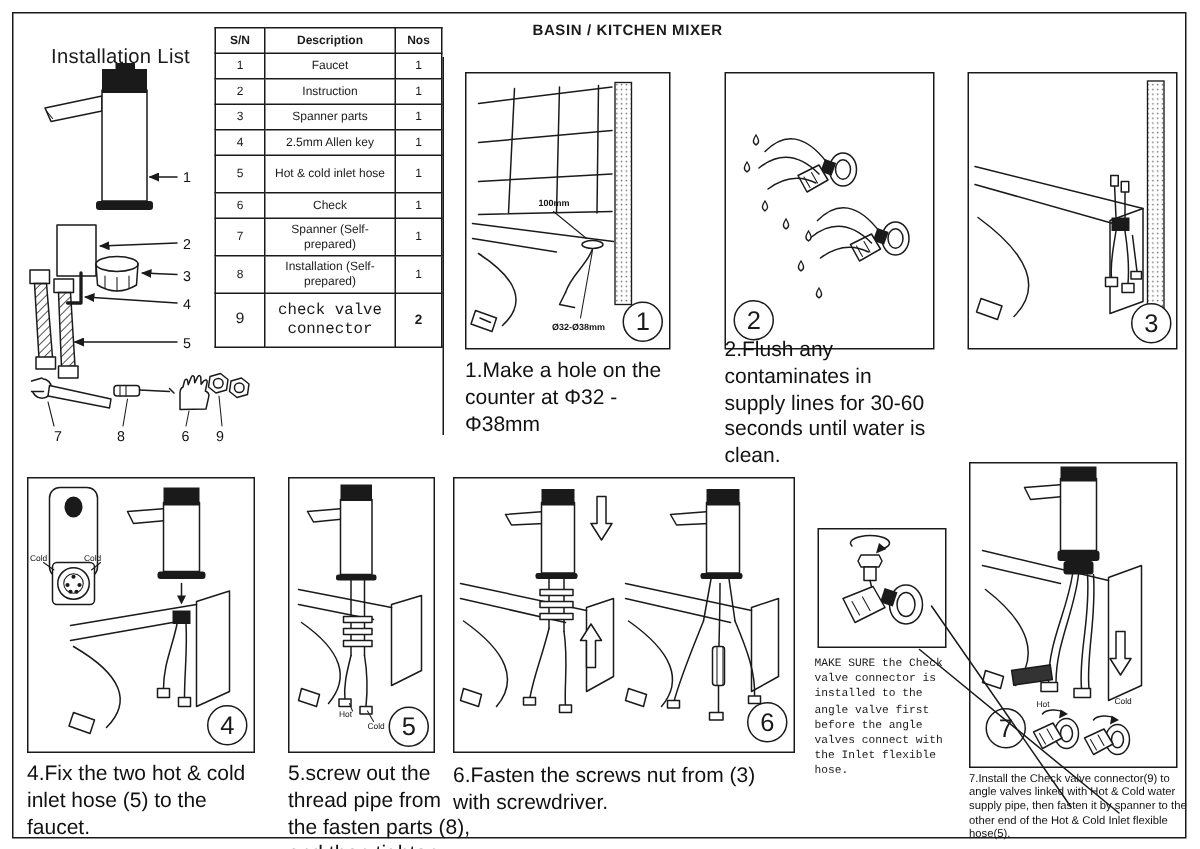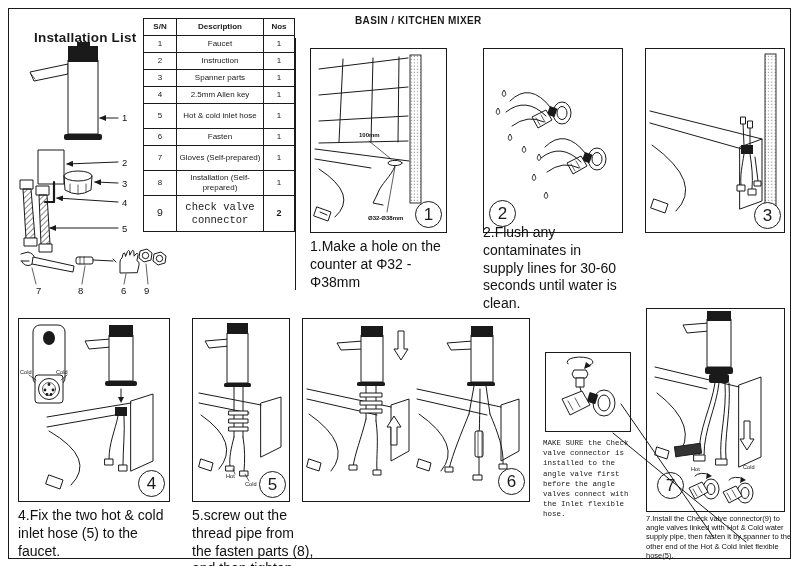--- a/index.html
+++ b/index.html
@@ -1,20 +1,20 @@
 <!DOCTYPE html>
 <html><head>
 <meta charset="utf-8">
 <style>
   html,body{margin:0;padding:0;background:#e8e8e8;}
   .page{position:relative;width:800px;height:566px;background:#fff;overflow:hidden;
         font-family:"Liberation Sans",sans-serif;color:#1a1a1a;}
   .outer-border{position:absolute;left:8px;top:8px;width:781px;height:549px;
         border:1.5px solid #1a1a1a;}
-  .install-title{position:absolute;left:17px;top:30px;font-size:13.5px;font-weight:700;letter-spacing:.2px;padding-left:17px;}
+  .install-title{position:absolute;left:17px;top:30px;font-size:13.5px;font-weight:400;letter-spacing:.2px;padding-left:17px;}
   .main-title{position:absolute;left:355px;top:15px;font-size:10px;font-weight:bold;letter-spacing:.4px;}
   .vdivider{position:absolute;left:295px;top:38px;width:0;height:252px;border-left:1px solid #1a1a1a;}
   .parts-table{position:absolute;left:143px;top:18px;border-collapse:collapse;table-layout:fixed;}
   .parts-table td,.parts-table th{border:1px solid #1a1a1a;font-size:8px;text-align:center;
         vertical-align:middle;padding:1px 2px;line-height:1.2;font-weight:normal;}
   .parts-table th{font-weight:bold;}
   .col-sn{width:28px;} .col-desc{width:82px;} .col-nos{width:26px;}
   .rh1{height:17px;} .rh2{height:25px;}
   .row-mono td{font-family:"Liberation Mono","DejaVu Sans Mono",monospace;font-size:10.5px;line-height:1.15;height:33px;}
   .row-mono td.nos-cell{font-family:"Liberation Sans",sans-serif;font-size:9px;font-weight:bold;}
@@ -160,26 +160,26 @@
           <td>2.5mm Allen key</td>
           <td>1</td>
         </tr>
     <tr class="rh2">
           <td>5</td>
           <td>Hot &amp; cold inlet hose</td>
           <td>1</td>
         </tr>
     <tr class="rh1">
           <td>6</td>
-          <td>Fasten</td>
+          <td>Check</td>
           <td>1</td>
         </tr>
     <tr class="rh2">
           <td>7</td>
-          <td>Gloves (Self-prepared)</td>
+          <td>Spanner (Self-prepared)</td>
           <td>1</td>
         </tr>
     <tr class="rh2">
           <td>8</td>
           <td>Installation (Self-prepared)</td>
           <td>1</td>
         </tr>
     <tr class="row-mono">
           <td>9</td>
           <td>check valve connector</td>
@@ -410,20 +410,21 @@
         <path class="ln" d="M177,70 C177,96 176,116 176,128"></path>
         <rect class="wh" x="172" y="112" width="8" height="26" rx="2"></rect>
         <line class="lt" x1="175" y1="112" x2="175" y2="138"></line>
         <line class="lt" x1="179" y1="112" x2="179" y2="138"></line>
         <line class="ln" x1="176" y1="138" x2="176" y2="156"></line>
         <rect class="wh" x="170" y="156" width="9" height="5"></rect>
       </g>
     </svg>
     <div class="badge" style="right:4px;bottom:6px">6</div>
   </div>
+  <div class="caption" style="left:302px;top:508px;width:230px">6.Fasten the screws nut from (3) with screwdriver.</div>
 
   <div class="panel" style="left:545px;top:352px;width:86px;height:80px">
     <svg style="left:0;top:0" width="84" height="78" viewBox="0 0 84 78">
       <path class="ln" d="M22,11 a13,5 0 1 1 20,2"></path>
       <polygon class="fl" points="40,9 45,13 38,16"></polygon>
       <g>
         <polygon class="wh" points="28,17 40,17 42,21 40,25 28,25 26,21"></polygon>
         <rect class="wh" x="30" y="25" width="8" height="9"></rect>
         <line class="ln" x1="34" y1="34" x2="36" y2="42"></line>
       </g>

